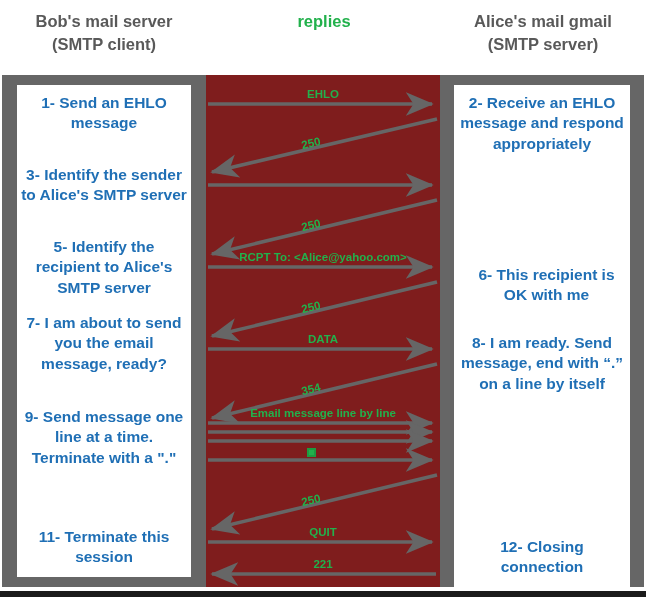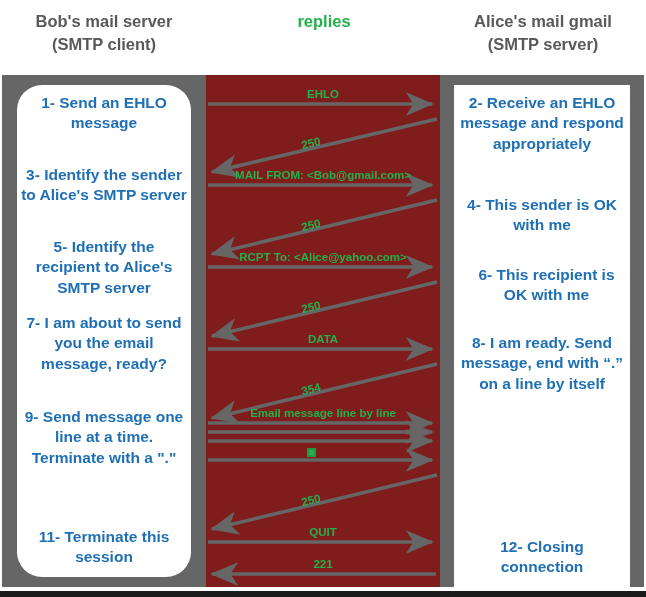--- a/index.html
+++ b/index.html
@@ -51,21 +51,20 @@
     background: #666666;
     box-sizing: border-box;
   }
   #left-panel {
     position: absolute;
     left: 15px; top: 10px;
     width: 174px; height: 492px;
     background: #ffffff;
     box-sizing: border-box;
     padding: 8px 6px 0 6px;
-    border-radius: 25px;
   }
 
   
   #right-frame {
     position: absolute;
     left: 440px; top: 2px;
     width: 204px; height: 512px;
     background: #666666;
     box-sizing: border-box;
   }
@@ -202,37 +201,35 @@
 
       <line x1="231" y1="400" x2="6" y2="454" stroke="#666666" stroke-width="3.5" marker-end="url(#ar-l)"></line>
 
       <line x1="2" y1="467" x2="226" y2="467" stroke="#666666" stroke-width="3.5" marker-end="url(#ar-r)"></line>
 
       <line x1="230" y1="499" x2="6" y2="499" stroke="#666666" stroke-width="3.5" marker-end="url(#ar-l)"></line>
     </svg>
 
     <div class="arrow-label" style="left:117px; top:13px;">EHLO</div>
     <div class="arrow-label slanted" style="left:105px; top:62px;">250</div>
-    <div class="arrow-label" style="left:117px; top:94px;">MAIL FROM: &lt;Bob@gmail.com&gt;</div>
     <div class="arrow-label slanted" style="left:105px; top:144px;">250</div>
     <div class="arrow-label" style="left:117px; top:176px;">RCPT To: &lt;Alice@yahoo.com&gt;</div>
     <div class="arrow-label slanted" style="left:105px; top:226px;">250</div>
     <div class="arrow-label" style="left:117px; top:258px;">DATA</div>
     <div class="arrow-label slanted" style="left:105px; top:308px;">354</div>
     <div class="arrow-label" style="left:117px; top:332px;">Email message line by line</div>
     <div class="green-dot" style="left:101px; top:373px;"></div>
     <div class="arrow-label slanted" style="left:105px; top:419px;">250</div>
     <div class="arrow-label" style="left:117px; top:451px;">QUIT</div>
     <div class="arrow-label" style="left:117px; top:483px;">221</div>
   </div>
 
   <div id="right-frame">
     <div id="right-panel">
       <div class="step" style="top:8px;">2- Receive an EHLO message and respond appropriately</div>
-      <div class="step" style="top:110px;">4- This sender is OK with me</div>
       <div class="step" style="top:180px;padding-left:12px;">6- This recipient is OK with me</div>
       <div class="step" style="top:248px;">8-  I am ready. Send message, end with “.” on a line by itself</div>
       <div class="step" style="top:452px;">12-  Closing connection</div>
     </div>
   </div>
 
 </div>
 
 <div id="bottom-strip"></div>
 

